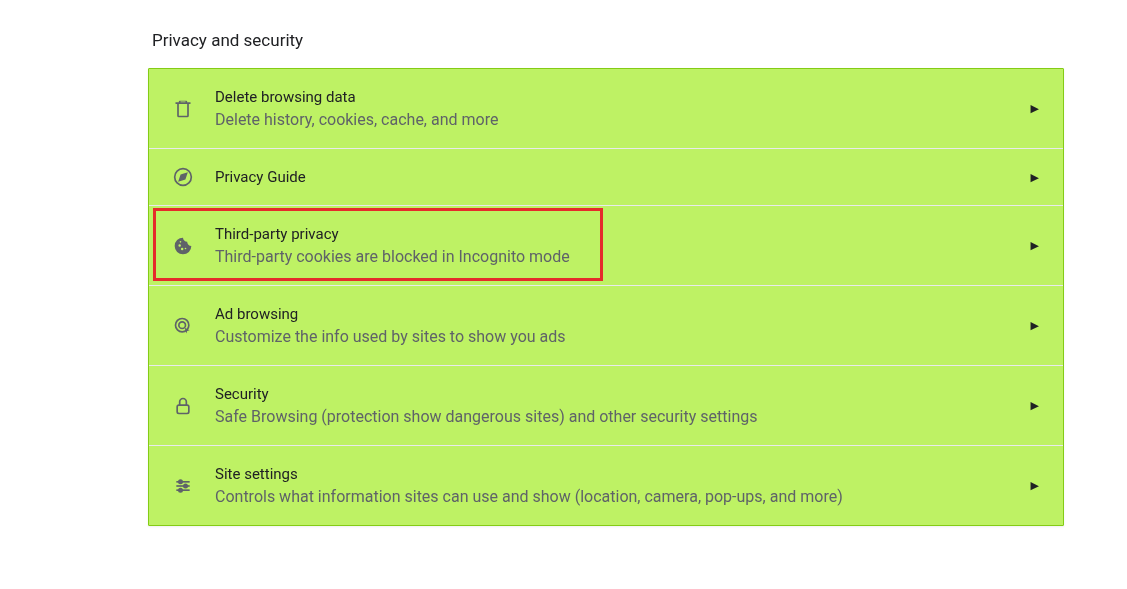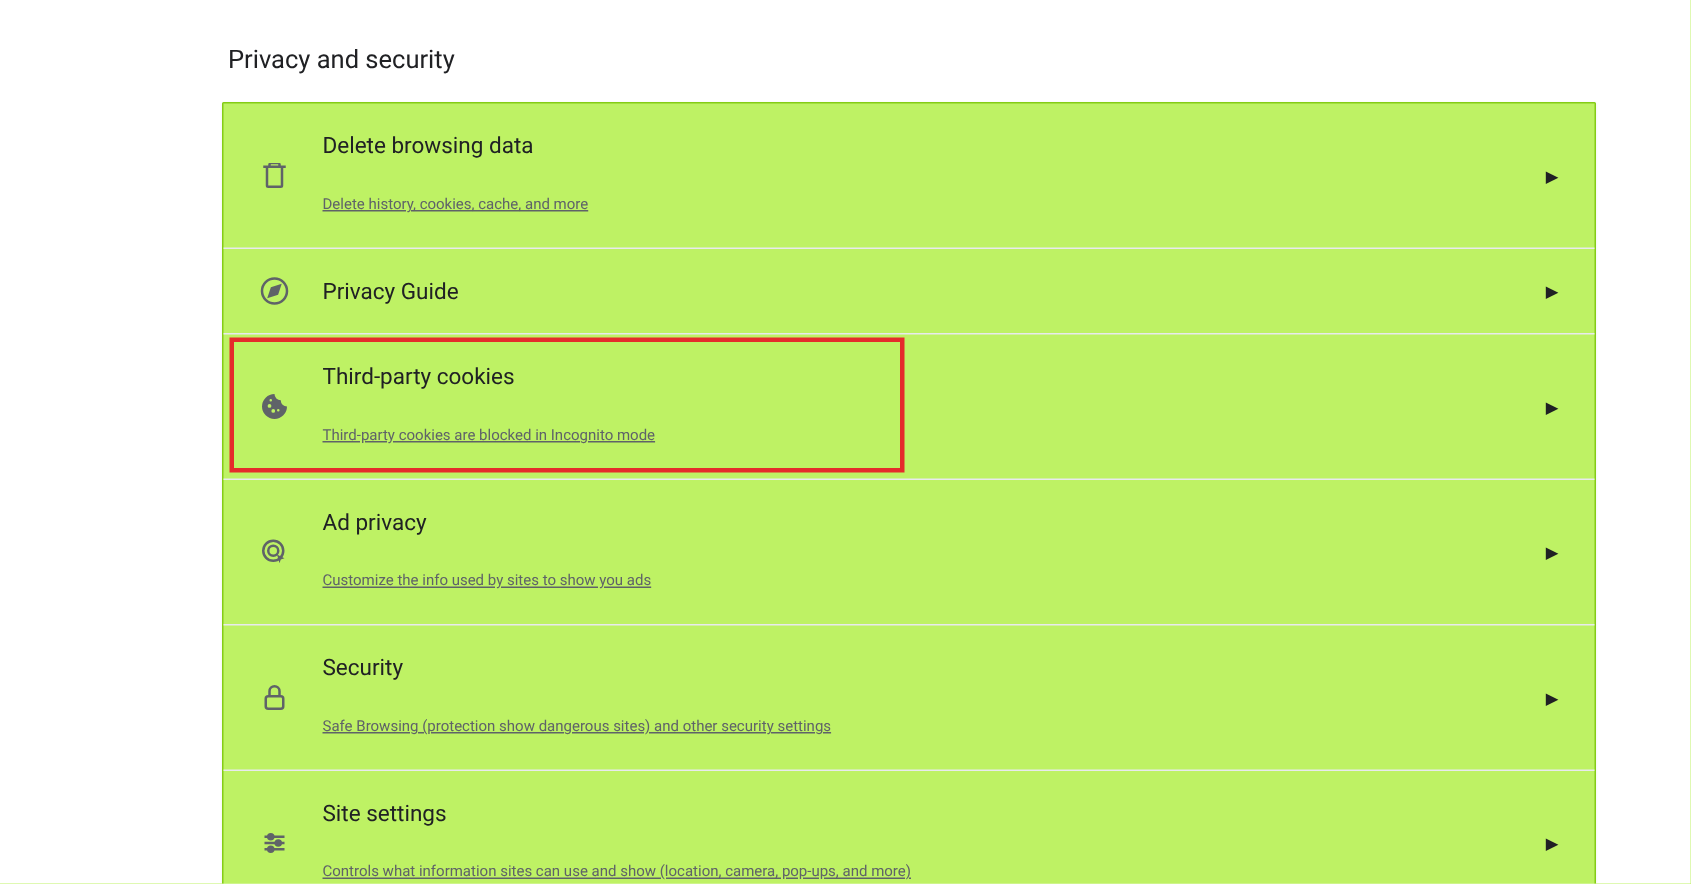--- a/index.html
+++ b/index.html
@@ -58,25 +58,24 @@
     }
     .row-text {
       flex: 1;
     }
     .row-title {
       font-size: 15px;
       color: #202124;
       line-height: 22px;
     }
     .row-subtitle {
-      font-size: 10px;
+      font-size: 16px;
       color: #5f6368;
       line-height: 22px;
-      margin-top: 18px;
-      text-decoration: underline;
+      margin-top: 1px;
     }
     .chevron {
       color: #202124;
       font-size: 11px;
       margin-left: 16px;
     }
     .highlight-box {
       position: absolute;
       left: 4px;
       top: 2px;
@@ -120,37 +119,37 @@
       <span class="chevron">▶</span>
     </div>
 
     <div class="row">
       <span class="icon-slot">
         <svg viewBox="0 0 24 24" fill="currentColor">
             <path d="M12 2a10 10 0 1 0 10 10 5 5 0 0 1-5-5 5 5 0 0 1-5-5zM8 13a1.5 1.5 0 1 1 0-3 1.5 1.5 0 0 1 0 3zm3 4a1.5 1.5 0 1 1 0-3 1.5 1.5 0 0 1 0 3zm4-1a1 1 0 1 1 0-2 1 1 0 0 1 0 2zM9 8a1 1 0 1 1 0-2 1 1 0 0 1 0 2z"></path>
           </svg>
       </span>
       <div class="row-text">
-        <div class="row-title">Third-party cookies</div>
+        <div class="row-title">Third-party privacy</div>
         <div class="row-subtitle">Third-party cookies are blocked in Incognito mode</div>
       </div>
       <span class="chevron">▶</span>
       <div class="highlight-box"></div>
     </div>
 
     <div class="row">
       <span class="icon-slot">
         <svg viewBox="0 0 24 24" fill="none" stroke="currentColor" stroke-width="2">
             <circle cx="11" cy="11" r="8"></circle>
             <circle cx="11" cy="11" r="4"></circle>
             <path d="M14 14l6 3-3 1-1 3-2-7z" fill="currentColor" stroke="none"></path>
           </svg>
       </span>
       <div class="row-text">
-        <div class="row-title">Ad privacy</div>
+        <div class="row-title">Ad browsing</div>
         <div class="row-subtitle">Customize the info used by sites to show you ads</div>
       </div>
       <span class="chevron">▶</span>
     </div>
 
     <div class="row">
       <span class="icon-slot">
         <svg viewBox="0 0 24 24" fill="none" stroke="currentColor" stroke-width="2">
             <rect x="5" y="11" width="14" height="10" rx="2"></rect>
             <path d="M8 11V7a4 4 0 0 1 8 0v4"></path>

